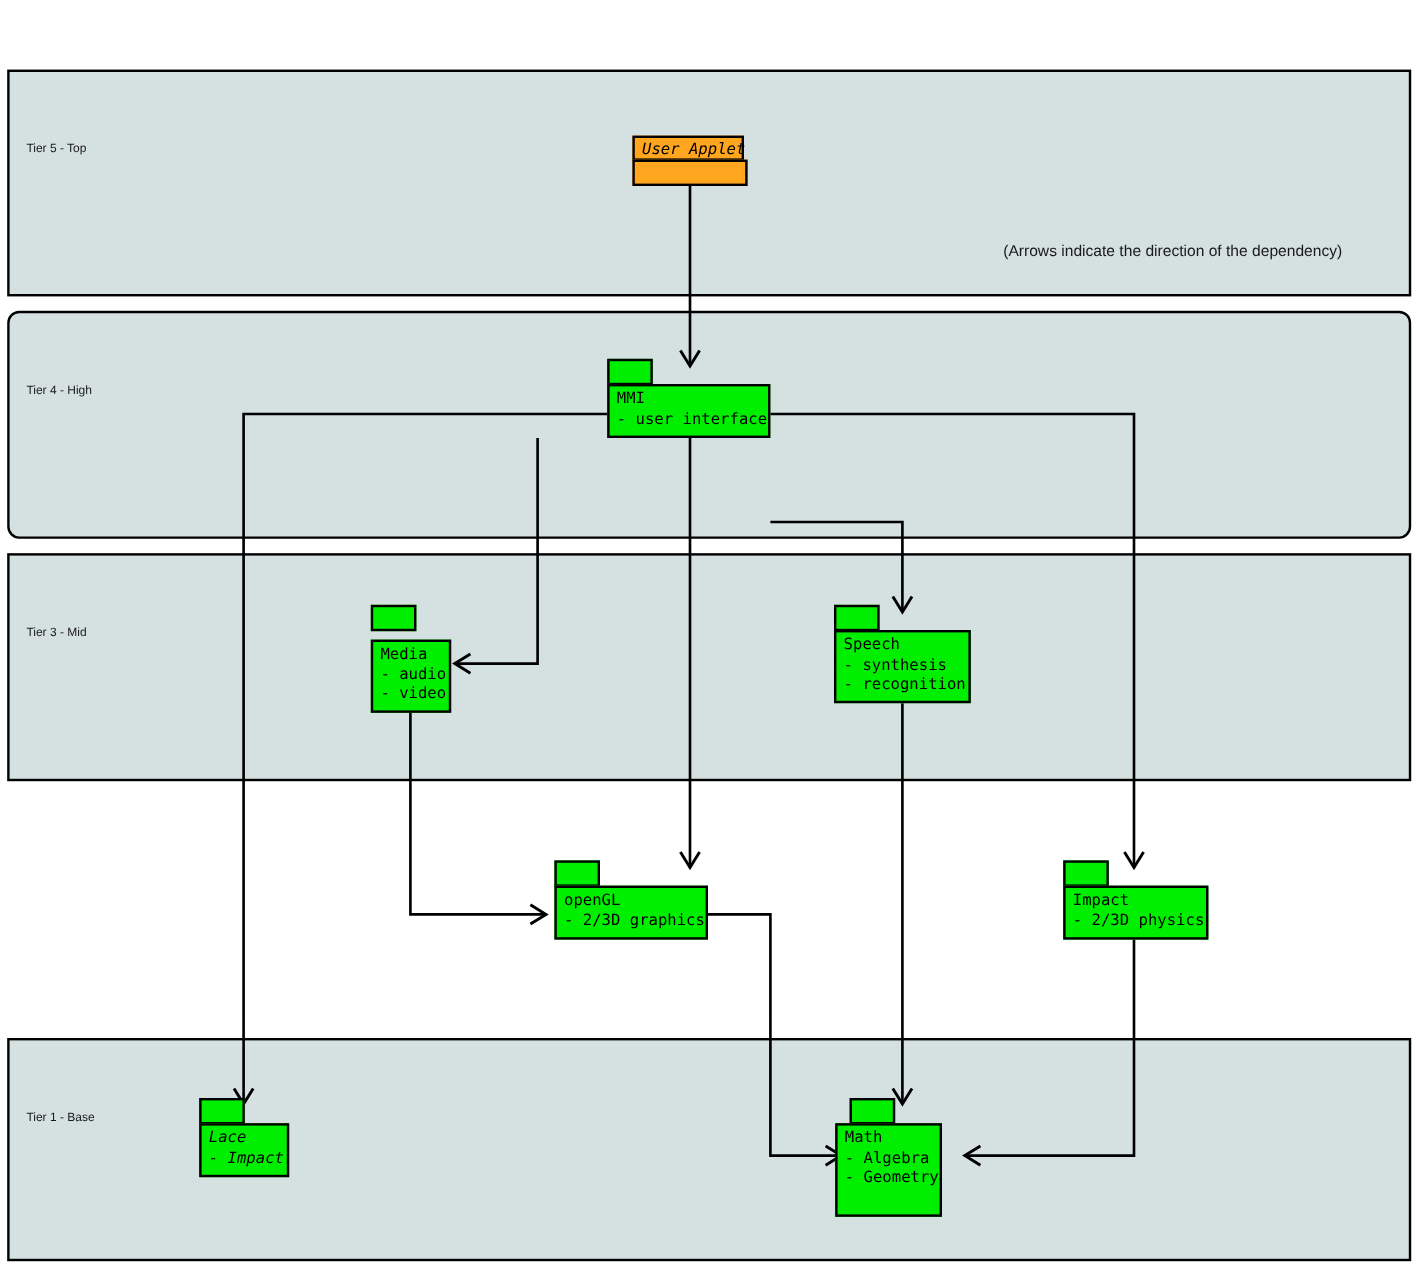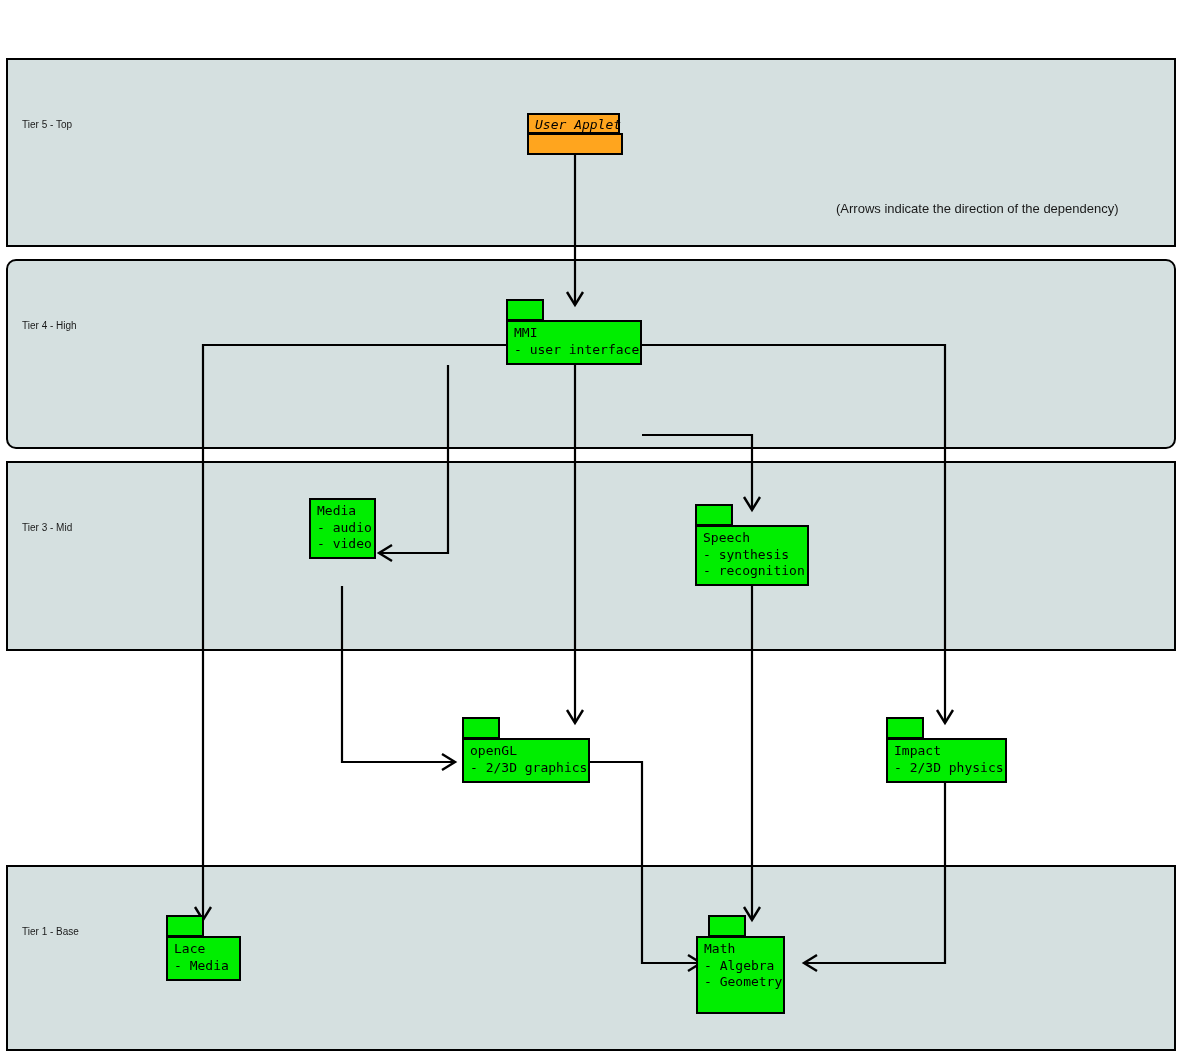--- a/index.html
+++ b/index.html
@@ -147,37 +147,37 @@
       <div class="pkg">
         <div class="pkg-tab" style="left: 527px; top: 113px; width: 93px; height: 21px; background: rgb(255, 165, 30); padding: 1px 5px 0px 6px; box-sizing: border-box; font-family: &quot;DejaVu Sans Mono&quot;, monospace; font-size: 13px; line-height: 17px; white-space: pre;"><span class="pkg-line">User Applet</span></div>
         <div class="pkg-body" style="left: 527px; top: 133px; width: 96px; height: 22px; background: rgb(255, 165, 30);"></div>
       </div>
       <div class="pkg">
         <div class="pkg-tab" style="left: 506px; top: 299px; width: 38px; height: 22px; background: rgb(0, 238, 0);"></div>
         <div class="pkg-body" style="left: 506px; top: 320px; width: 136px; height: 45px; background: rgb(0, 238, 0);"><span class="pkg-line">MMI</span><span class="pkg-line">- user interface</span></div>
       </div>
       <div class="pkg">
         <div class="pkg-tab" style="left: 309px; top: 504px; width: 38px; height: 22px; background: rgb(0, 238, 0);"></div>
-        <div class="pkg-body" style="left: 309px; top: 498px; width: 67px; height: 61px; background: rgb(0, 238, 0);"><span class="pkg-line">Media</span><span class="pkg-line">- audio</span><span class="pkg-line">- video</span></div>
+        <div class="pkg-body" style="left: 309px; top: 533px; width: 67px; height: 61px; background: rgb(0, 238, 0);"><span class="pkg-line">Media</span><span class="pkg-line">- audio</span><span class="pkg-line">- video</span></div>
       </div>
       <div class="pkg">
         <div class="pkg-tab" style="left: 695px; top: 504px; width: 38px; height: 22px; background: rgb(0, 238, 0);"></div>
         <div class="pkg-body" style="left: 695px; top: 525px; width: 114px; height: 61px; background: rgb(0, 238, 0);"><span class="pkg-line">Speech</span><span class="pkg-line">- synthesis</span><span class="pkg-line">- recognition</span></div>
       </div>
       <div class="pkg">
         <div class="pkg-tab" style="left: 462px; top: 717px; width: 38px; height: 22px; background: rgb(0, 238, 0);"></div>
         <div class="pkg-body" style="left: 462px; top: 738px; width: 128px; height: 45px; background: rgb(0, 238, 0);"><span class="pkg-line">openGL</span><span class="pkg-line">- 2/3D graphics</span></div>
       </div>
       <div class="pkg">
         <div class="pkg-tab" style="left: 886px; top: 717px; width: 38px; height: 22px; background: rgb(0, 238, 0);"></div>
         <div class="pkg-body" style="left: 886px; top: 738px; width: 121px; height: 45px; background: rgb(0, 238, 0);"><span class="pkg-line">Impact</span><span class="pkg-line">- 2/3D physics</span></div>
       </div>
       <div class="pkg">
         <div class="pkg-tab" style="left: 166px; top: 915px; width: 38px; height: 22px; background: rgb(0, 238, 0);"></div>
-        <div class="pkg-body" style="left: 166px; top: 936px; width: 75px; height: 45px; background: rgb(0, 238, 0);"><span class="pkg-line">Lace</span><span class="pkg-line">- Media</span></div>
+        <div class="pkg-body" style="left: 166px; top: 936px; width: 75px; height: 45px; background: rgb(0, 238, 0); font-style: italic;"><span class="pkg-line">Lace</span><span class="pkg-line">- Impact</span></div>
       </div>
       <div class="pkg">
         <div class="pkg-tab" style="left: 708px; top: 915px; width: 38px; height: 22px; background: rgb(0, 238, 0);"></div>
         <div class="pkg-body" style="left: 696px; top: 936px; width: 89px; height: 78px; background: rgb(0, 238, 0);"><span class="pkg-line">Math</span><span class="pkg-line">- Algebra</span><span class="pkg-line">- Geometry</span></div>
       </div>
     </div>
 
 </div>
 
 </body></html>

